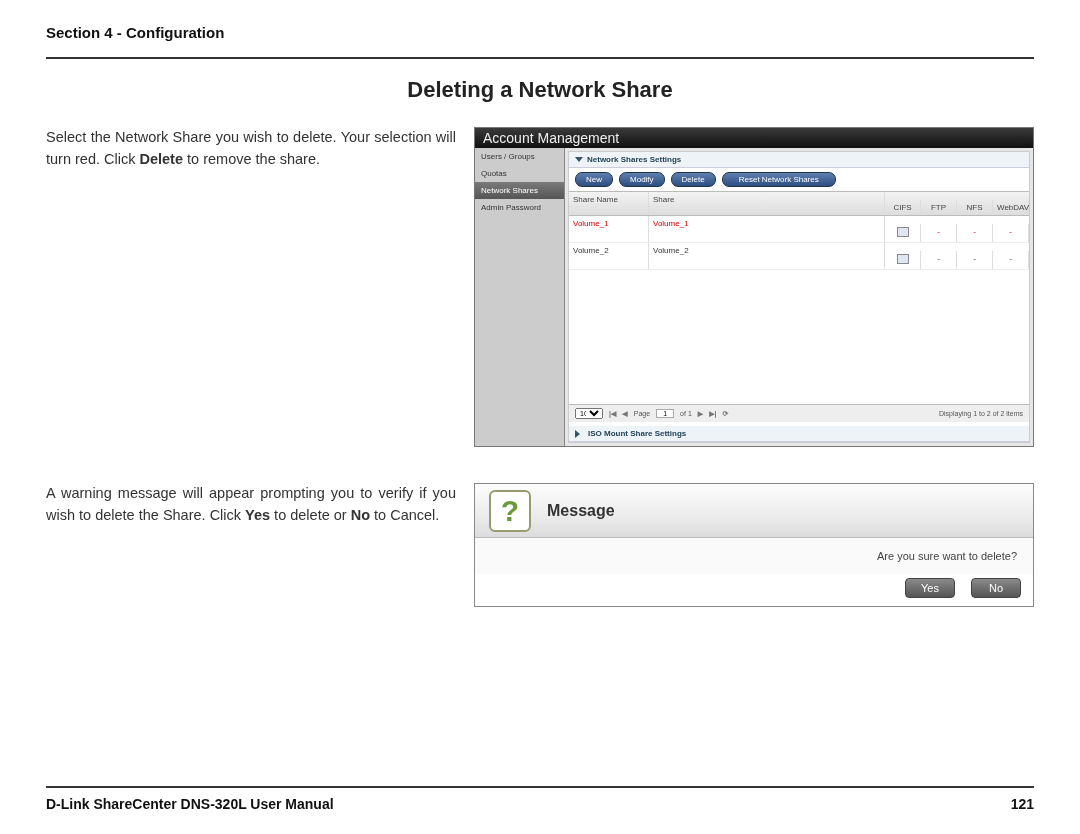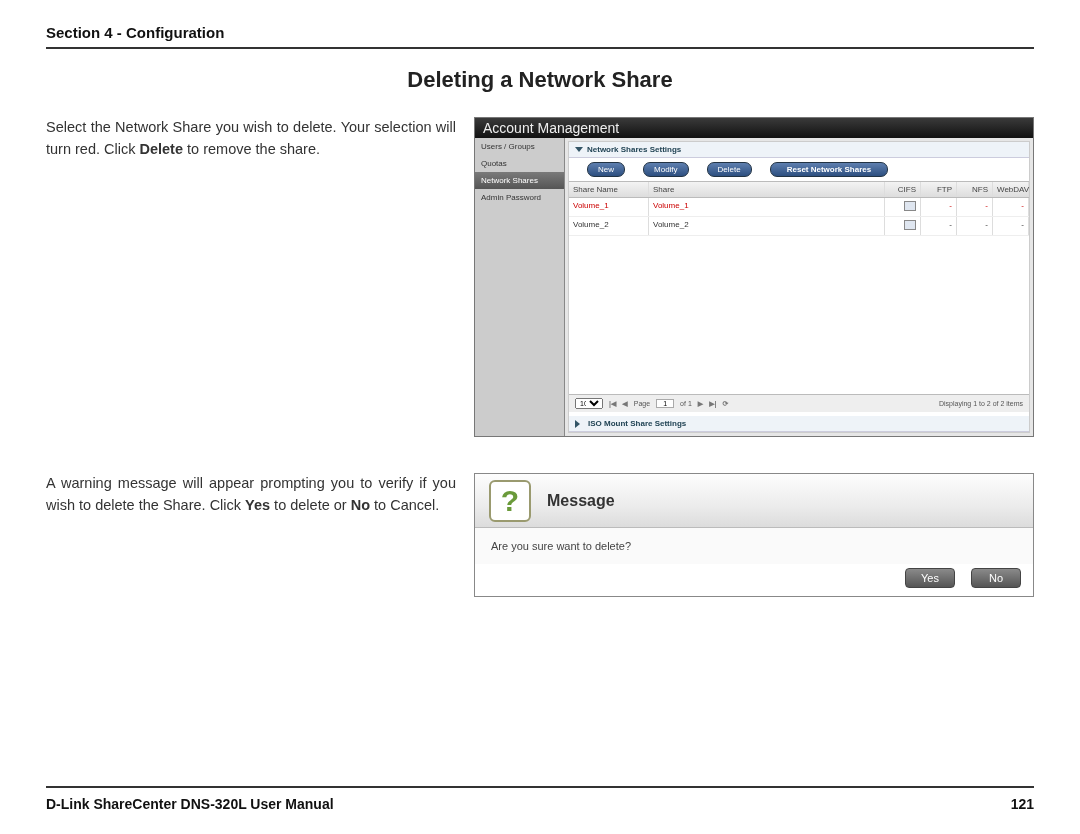--- a/index.html
+++ b/index.html
@@ -12,21 +12,21 @@
     position: relative;
   }
   .page {
     padding: 24px 46px 0 46px;
   }
   .section-header {
     font-weight: 700;
     font-size: 15px;
     color: #111;
     border-bottom: 2px solid #333;
-    padding-bottom: 6px;
+    padding-bottom: 16px;
     margin-bottom: 18px;
   }
   .page-title {
     font-weight: 700;
     font-size: 22px;
     text-align: center;
     margin: 14px 0 24px 0;
     color: #222;
   }
   .block {
@@ -112,38 +112,37 @@
     padding: 4px 6px;
   }
   .tbtn {
     font-size: 8px;
     padding: 2px 10px;
     border-radius: 7px;
     background: linear-gradient(#5e7faf, #2d4f80);
     color: #fff;
     border: 1px solid #234;
     text-align: center;
-    margin-left: 12px;
-  }
-  .tbtn.wide { padding: 2px 16px; font-weight: bold; }
+  }
+  .tbtn.wide { padding: 2px 16px; }
   .gridhead {
     display: flex;
     background: linear-gradient(#f3f3f3, #ddd);
     border-top: 1px solid #bbb;
     border-bottom: 1px solid #bbb;
     font-size: 8px;
     color: #444;
   }
   .gridhead div, .gridrow div {
     padding: 3px 4px;
     border-right: 1px solid #ddd;
   }
   .c-name { width: 80px; }
   .c-path { flex: 1; }
-  .c-small { width: 36px; text-align: right; }
+  .c-small { width: 36px; text-align: center; margin-top: 8px; }
   .gridrow {
     display: flex;
     font-size: 8px;
     border-bottom: 1px solid #eee;
     color: #333;
   }
   .gridrow.selected { color: #c00; }
   .gridrow .cifs-icon {
     display: inline-block;
     width: 12px; height: 10px;
@@ -199,20 +198,21 @@
     font-size: 30px;
     font-weight: 700;
     color: #6a9a3a;
   }
   .dlg-title { font-weight: 700; font-size: 16px; color: #333; }
   .dlg-body {
     padding: 12px 16px;
     font-size: 11px;
     color: #444;
     background: #fafafa;
+    text-align: right;
   }
   .dlg-btns {
     position: absolute;
     bottom: 8px;
     right: 12px;
     display: flex;
     gap: 16px;
   }
   .dlg-btn {
     width: 50px;

